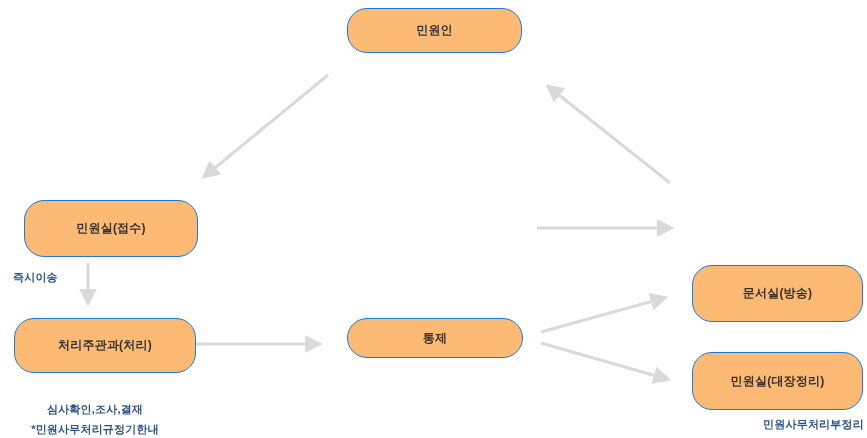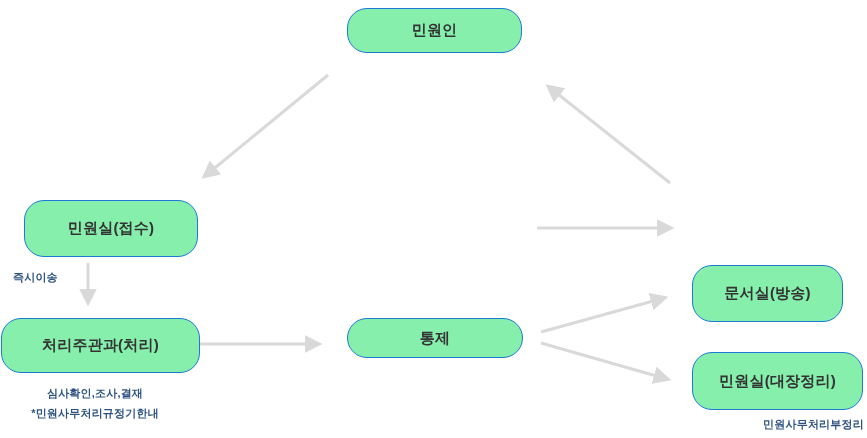--- a/index.html
+++ b/index.html
@@ -25,47 +25,47 @@
     stroke-width:3;
   }
   .arrow-layer marker path{
     fill:var(--arrow-color);
   }
   .node{
     position:absolute;
     box-sizing:border-box;
     border:1.5px solid var(--box-border);
     border-radius:20px;
-    background:#86efac;
+    background:#fdba74;
     display:flex;align-items:center;justify-content:center;
-    font-size:15px;
+    font-size:12px;
     font-weight:600;
     color:var(--box-text);
     letter-spacing:0.2px;
   }
   .caption{
     position:absolute;
     color:var(--caption-text);
     font-size:11px;
     font-weight:600;
     letter-spacing:0.2px;
   }
   .caption.center{text-align:center;}
   .caption .cap-line{display:block;line-height:20px;}
 
   
   #node-minwonin        {left:347px;top:8px;  width:175px;height:45px;}
   #node-minwonsil-jeopsu{left:1px;  top:200px;width:174px;height:57px;margin-left:23px;}
-  #node-cheori-jugwan   {left:1px;  top:318px;width:199px;height:55px;}
+  #node-cheori-jugwan   {left:14px;  top:318px;width:182px;height:55px;}
   #node-tongje          {left:347px;top:318px;width:176px;height:40px;}
-  #node-munseosil       {left:692px;top:265px;width:151px;height:57px;}
+  #node-munseosil       {left:692px;top:265px;width:171px;height:57px;}
   #node-minwonsil-daejang{left:692px;top:352px;width:171px;height:58px;text-align:right;}
 
   #caption-immediate {left:13px; top:270px;}
-  #caption-review    {left:0px;  top:383px;width:190px;}
+  #caption-review    {left:0px;  top:399px;width:190px;}
   #caption-ledger    {left:728px;top:417px;width:171px;}
 </style>
 </head>
 <body>
 
 <div class="canvas">
 
   <svg class="arrow-layer" width="867" height="438" viewBox="0 0 867 438" xmlns="http://www.w3.org/2000/svg">
     <defs>
       <marker id="ah" markerWidth="6" markerHeight="6" refX="4.5" refY="3" orient="auto" markerUnits="strokeWidth">

